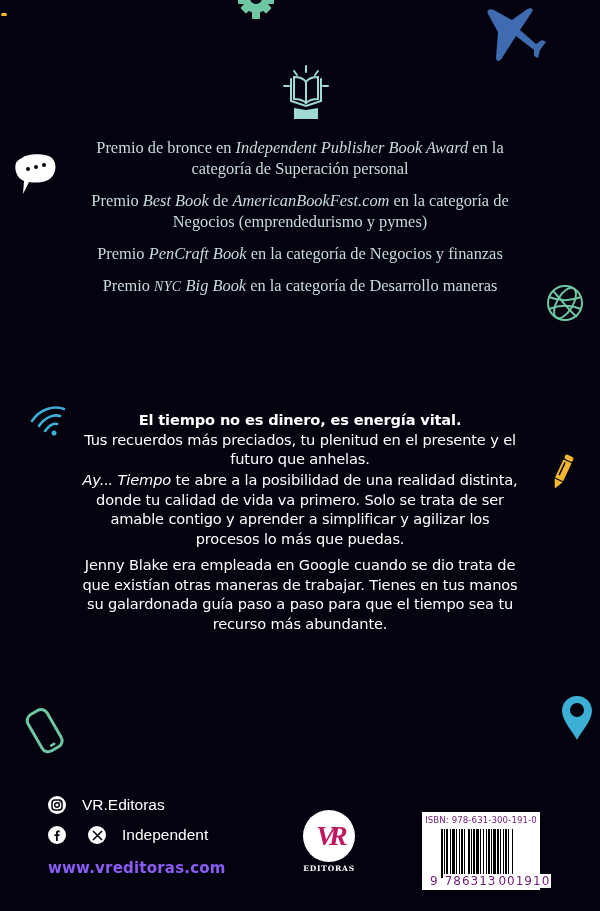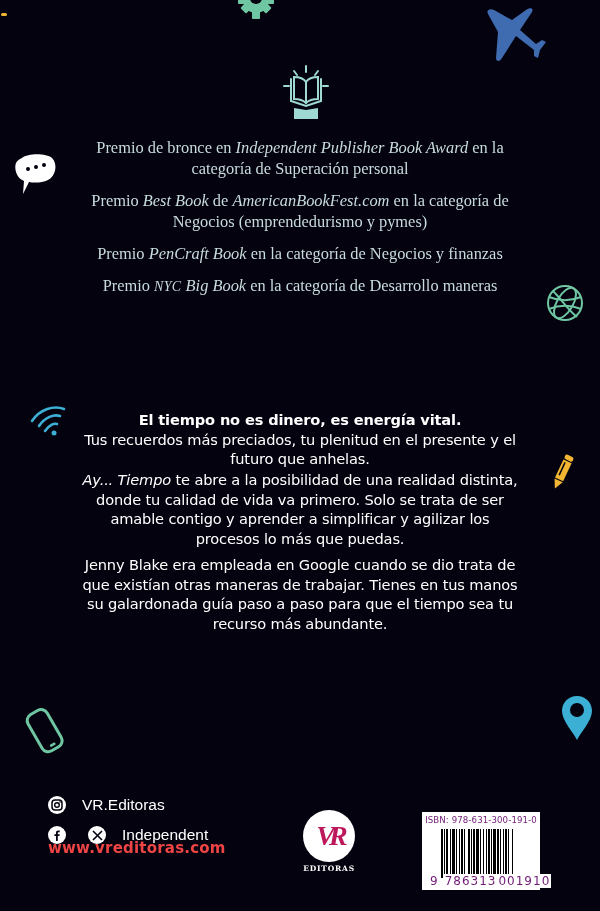--- a/index.html
+++ b/index.html
@@ -41,23 +41,23 @@
       position: absolute; left: 48px;
       font-family: Liberation Sans, sans-serif;
       font-size: 15.5px; color: #ffffff;
       display: flex; align-items: center; gap: 16px;
     }
     .social .ico {
       width: 18px; height: 18px; border-radius: 50%;
       background: #fff; display: flex; align-items: center; justify-content: center;
     }
     .site {
-      position: absolute; left: 48px; top: 839px;
+      position: absolute; left: 48px; top: 859px;
       font-family: "DejaVu Sans", "Liberation Sans", sans-serif;
-      font-size: 15px; font-weight: bold; color: #ef4444; letter-spacing: 0.2px;
+      font-size: 15px; font-weight: bold; color: #8b5cf6; letter-spacing: 0.2px;
     }
 
     .logo {
       position: absolute; left: 303px; top: 810px;
       width: 52px; height: 52px; border-radius: 50%; background: #ffffff;
       display: flex; align-items: center; justify-content: center;
     }
     .logo-mark {
       font-family: "Liberation Serif", serif; font-size: 28px; color: #be185d;
       font-weight: bold; letter-spacing: -6px; font-style: italic;

